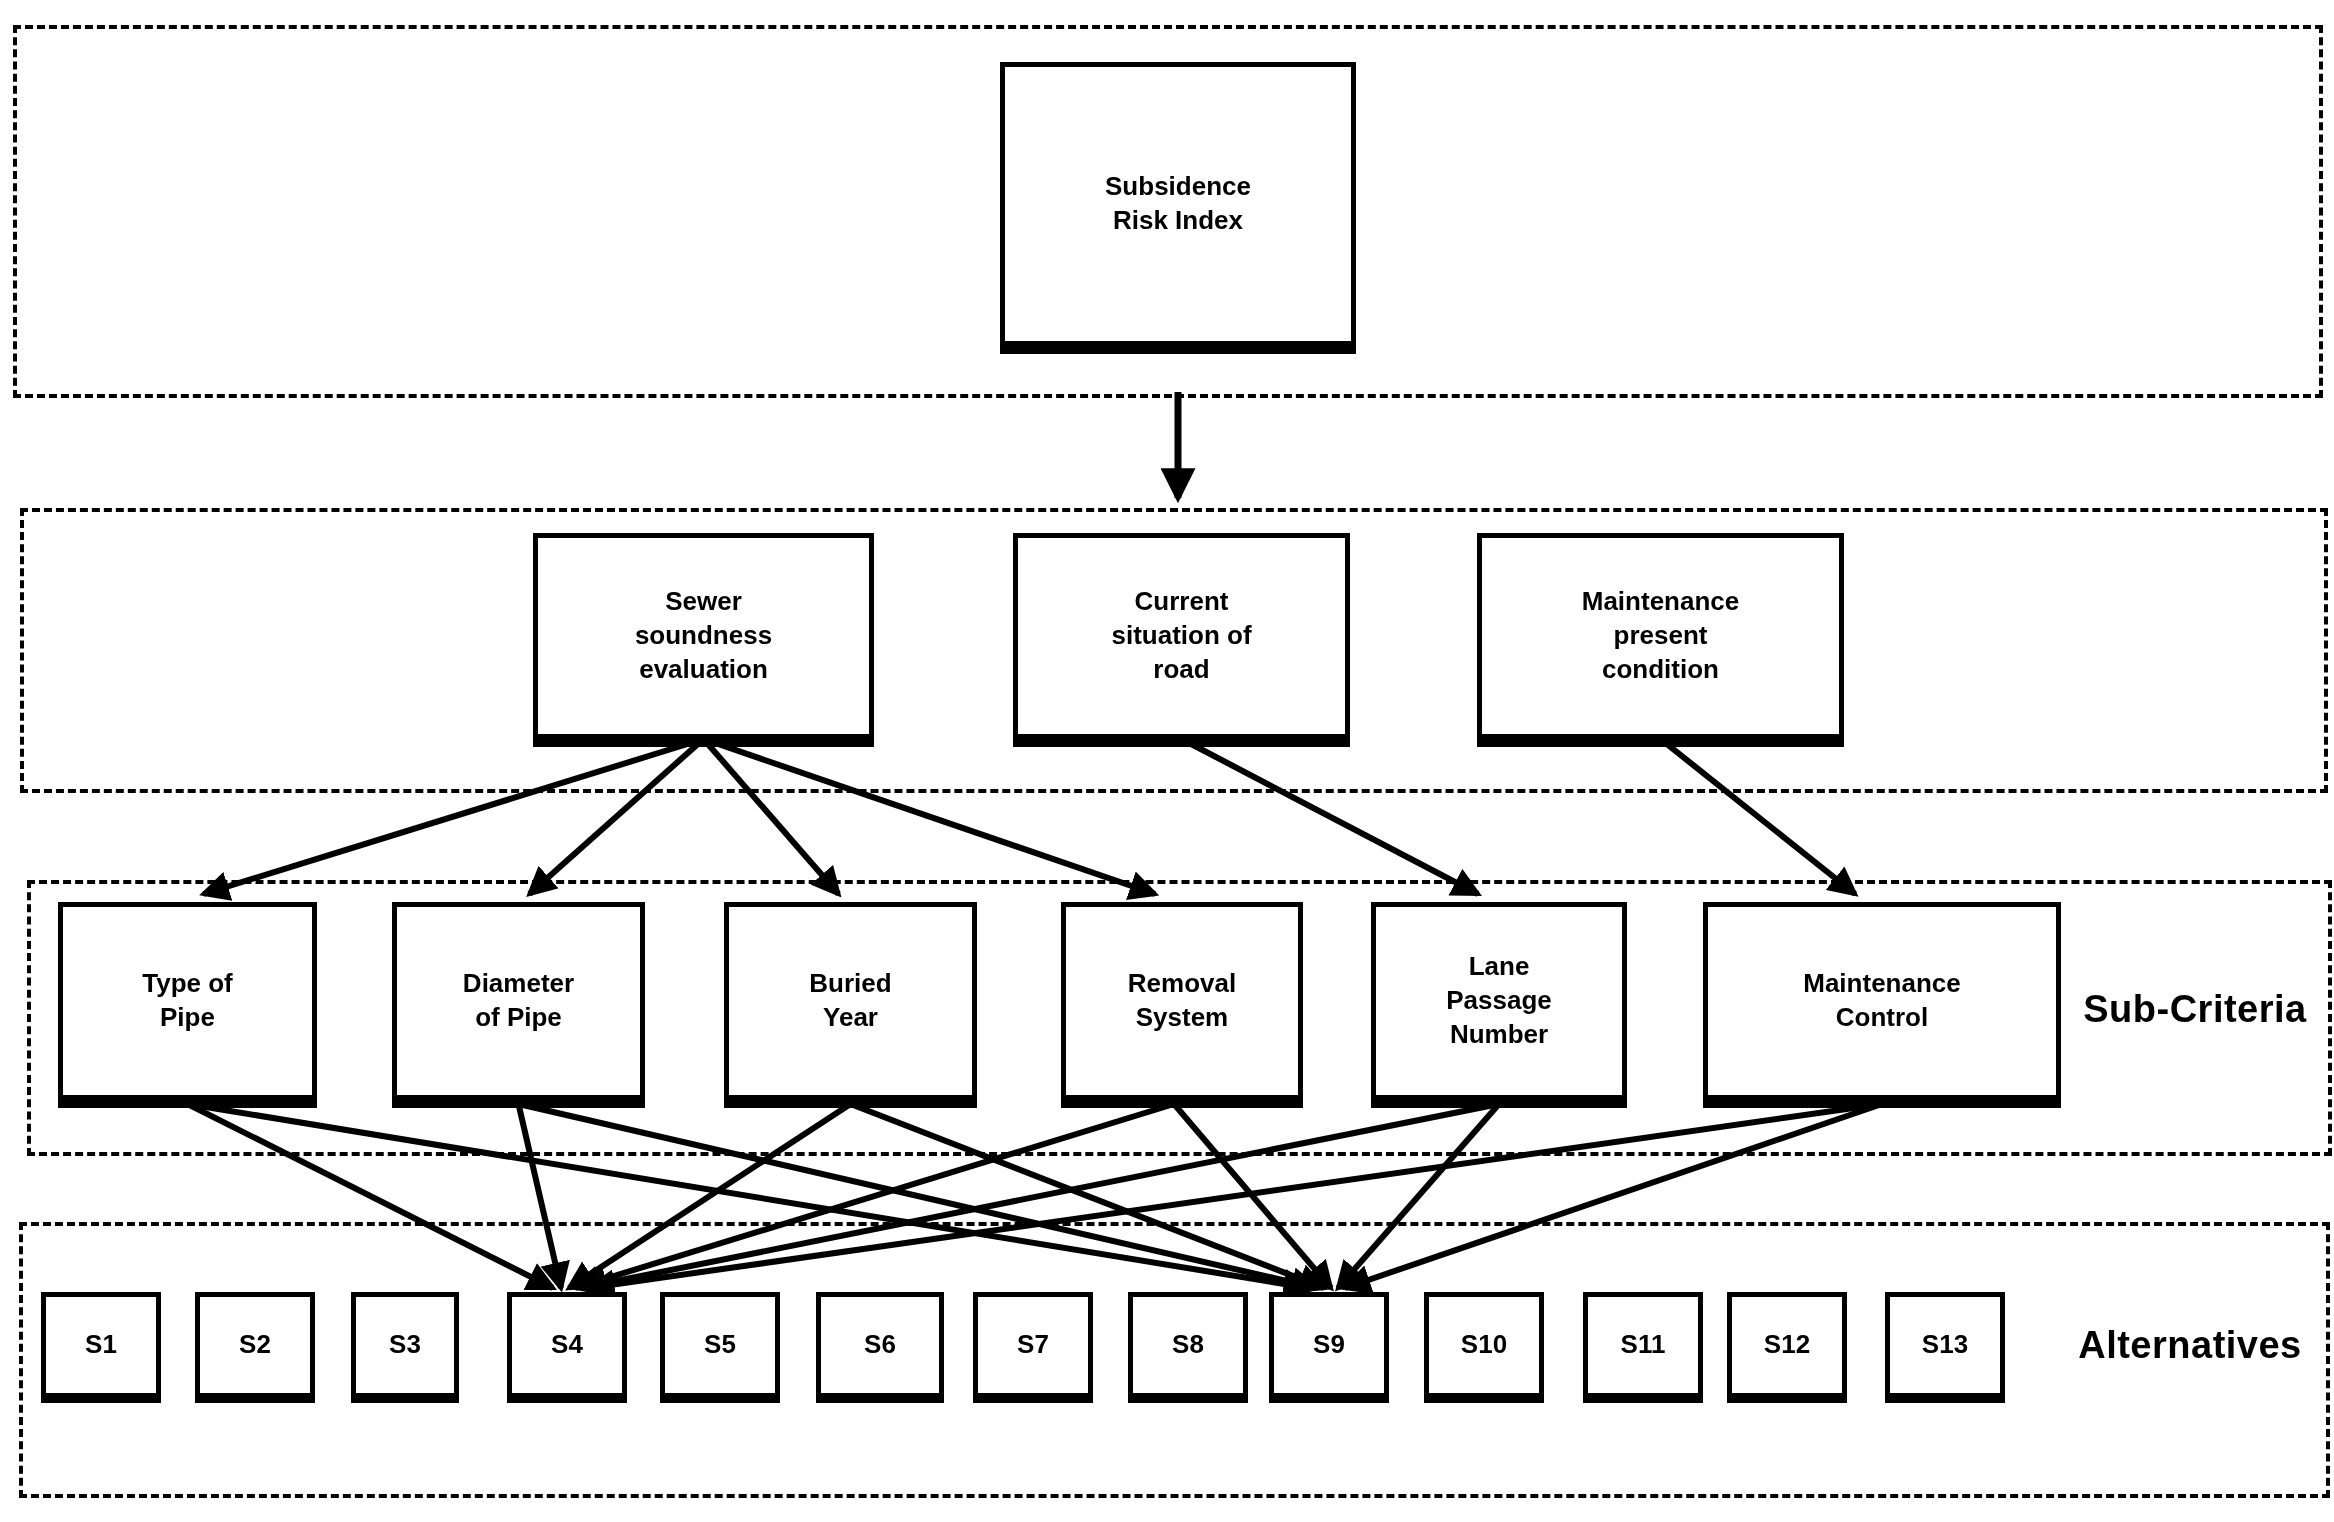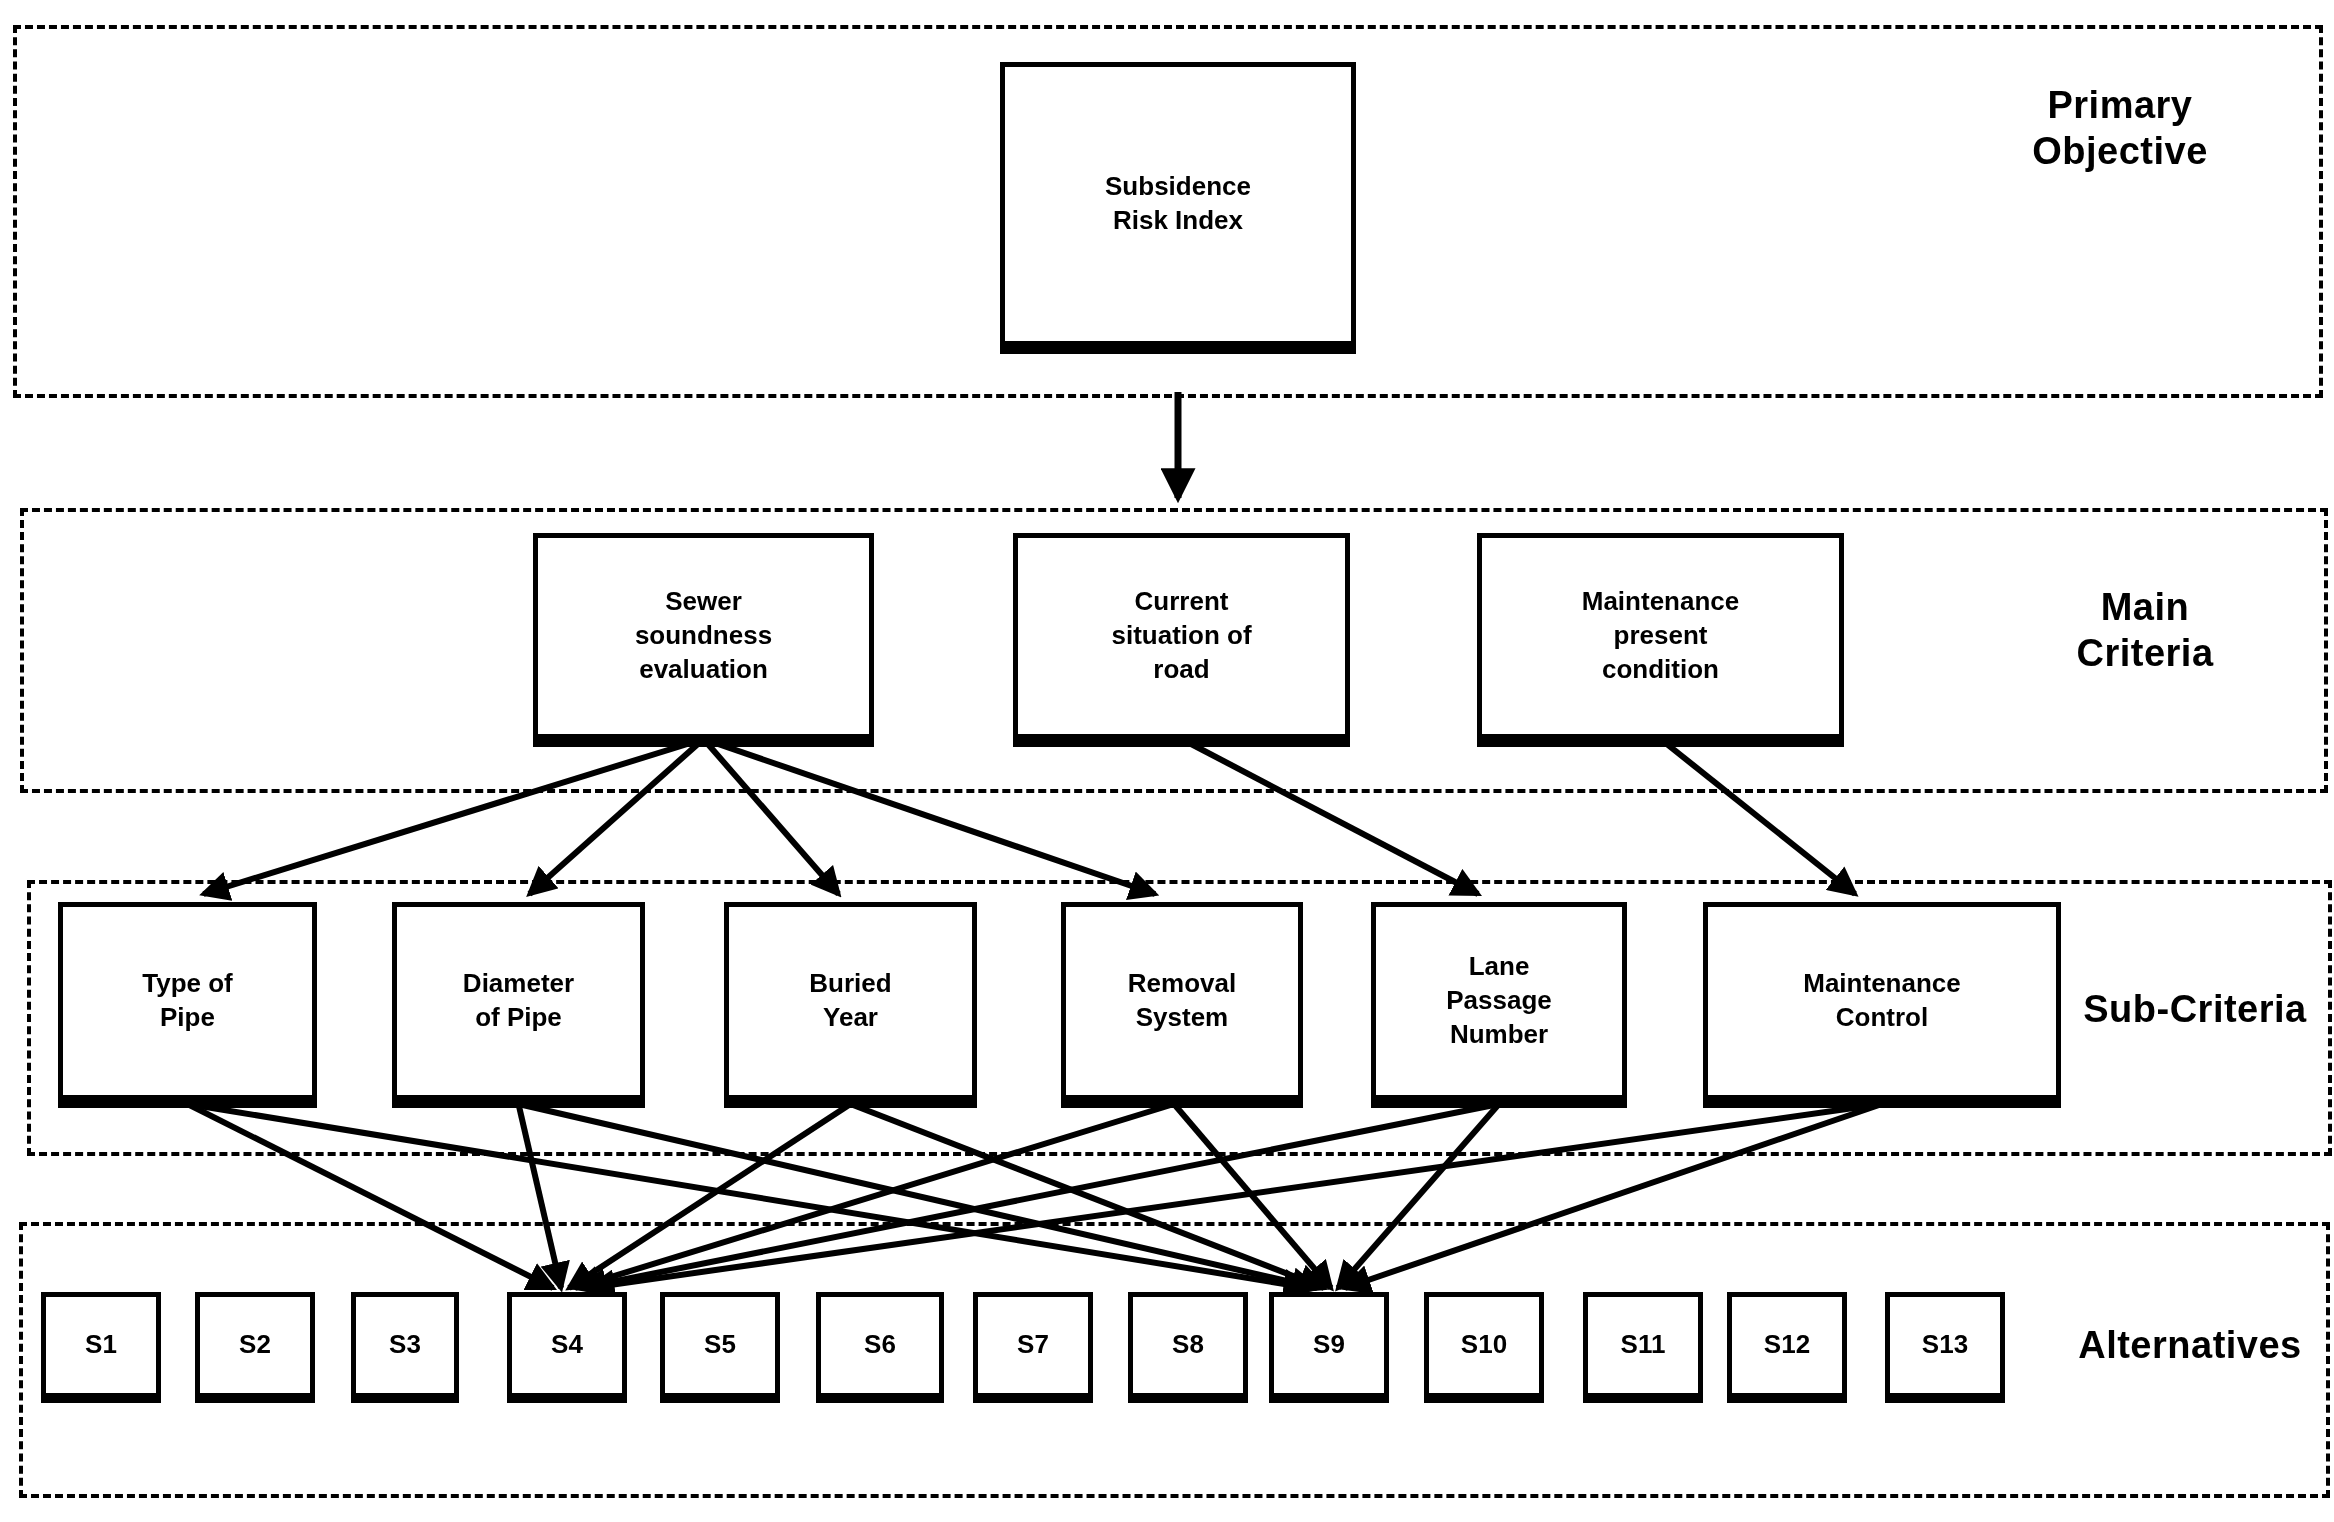--- a/index.html
+++ b/index.html
@@ -56,24 +56,20 @@
         <line x1="1882" y1="1104" x2="589" y2="1288" stroke="#000" stroke-width="6" marker-end="url(#ah)"></line>
         <line x1="1882" y1="1104" x2="1345" y2="1288" stroke="#000" stroke-width="6" marker-end="url(#ah)"></line>
       </g>
   </svg>
 
   <div class="region" style="left:13px;top:25px;width:2302px;height:365px;"></div>
   <div class="region" style="left:20px;top:508px;width:2300px;height:277px;"></div>
   <div class="region" style="left:27px;top:880px;width:2297px;height:268px;"></div>
   <div class="region" style="left:19px;top:1222px;width:2303px;height:268px;"></div>
 
-  <div class="rlabel" style="left:1965px;top:82px;width:310px;">Primary
-Objective</div>
-  <div class="rlabel" style="left:2000px;top:584px;width:290px;">Main
-Criteria</div>
   <div class="rlabel" style="left:2050px;top:986px;width:290px;">Sub-Criteria</div>
   <div class="rlabel" style="left:2040px;top:1322px;width:300px;">Alternatives</div>
 
   <div id="node-layer">
       <div class="node obj" style="left: 1000px; top: 62px; width: 356px; height: 292px;">Subsidence
 Risk Index</div>
       <div class="node" style="left: 533px; top: 533px; width: 341px; height: 214px;">Sewer
 soundness
 evaluation</div>
       <div class="node" style="left: 1013px; top: 533px; width: 337px; height: 214px;">Current

